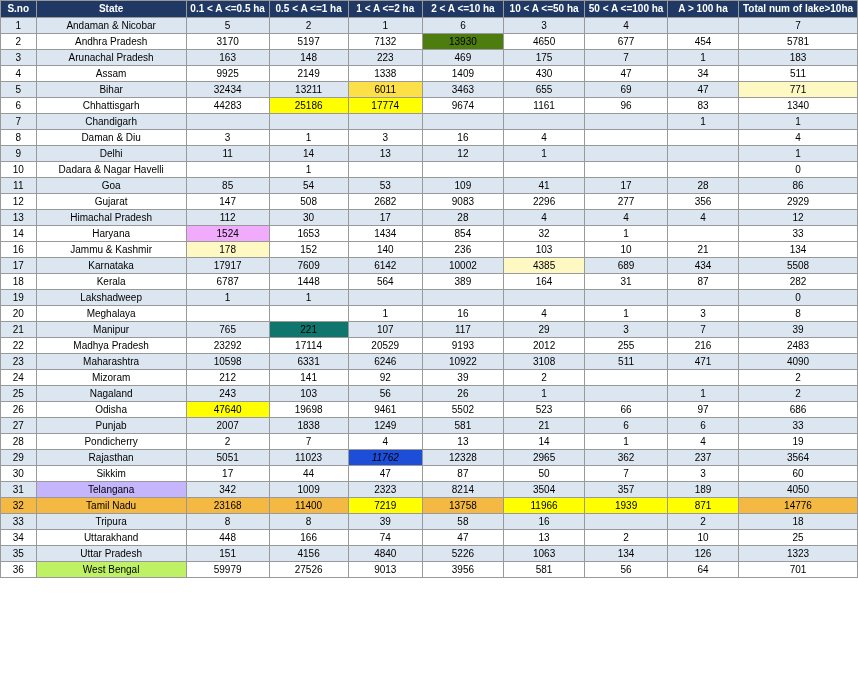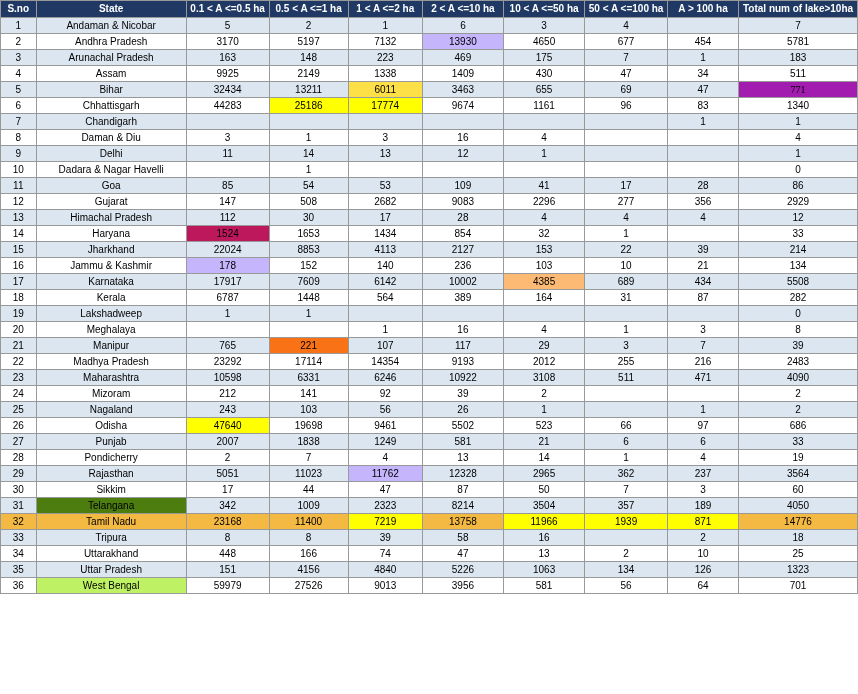--- a/index.html
+++ b/index.html
@@ -41,21 +41,21 @@
         <td style="background: rgb(220, 230, 241);">4</td>
         <td style="background: rgb(220, 230, 241);"></td>
         <td style="background: rgb(220, 230, 241);">7</td>
       </tr>
       <tr>
         <td style="background: rgb(255, 255, 255);">2</td>
         <td style="background: rgb(255, 255, 255);">Andhra Pradesh</td>
         <td style="background: rgb(255, 255, 255);">3170</td>
         <td style="background: rgb(255, 255, 255);">5197</td>
         <td style="background: rgb(255, 255, 255);">7132</td>
-        <td style="background: #c4b5fd;">13930</td>
+        <td style="background: #4d7c0f;">13930</td>
         <td style="background: rgb(255, 255, 255);">4650</td>
         <td style="background: rgb(255, 255, 255);">677</td>
         <td style="background: rgb(255, 255, 255);">454</td>
         <td style="background: rgb(255, 255, 255);">5781</td>
       </tr>
       <tr>
         <td style="background: rgb(220, 230, 241);">3</td>
         <td style="background: rgb(220, 230, 241);">Arunachal Pradesh</td>
         <td style="background: rgb(220, 230, 241);">163</td>
         <td style="background: rgb(220, 230, 241);">148</td>
@@ -81,21 +81,21 @@
       <tr>
         <td style="background: rgb(220, 230, 241);">5</td>
         <td style="background: rgb(220, 230, 241);">Bihar</td>
         <td style="background: rgb(220, 230, 241);">32434</td>
         <td style="background: rgb(220, 230, 241);">13211</td>
         <td style="background: #fde047;">6011</td>
         <td style="background: rgb(220, 230, 241);">3463</td>
         <td style="background: rgb(220, 230, 241);">655</td>
         <td style="background: rgb(220, 230, 241);">69</td>
         <td style="background: rgb(220, 230, 241);">47</td>
-        <td style="background: #a21caf; font-family: Liberation Serif, serif;">771</td>
+        <td style="background: #fef9c3;">771</td>
       </tr>
       <tr>
         <td style="background: rgb(255, 255, 255);">6</td>
         <td style="background: rgb(255, 255, 255);">Chhattisgarh</td>
         <td style="background: rgb(255, 255, 255);">44283</td>
         <td style="background: rgb(255, 255, 0);">25186</td>
         <td style="background: rgb(255, 255, 0);">17774</td>
         <td style="background: rgb(255, 255, 255);">9674</td>
         <td style="background: rgb(255, 255, 255);">1161</td>
         <td style="background: rgb(255, 255, 255);">96</td>
@@ -182,61 +182,49 @@
         <td style="background: rgb(220, 230, 241);">17</td>
         <td style="background: rgb(220, 230, 241);">28</td>
         <td style="background: rgb(220, 230, 241);">4</td>
         <td style="background: rgb(220, 230, 241);">4</td>
         <td style="background: rgb(220, 230, 241);">4</td>
         <td style="background: rgb(220, 230, 241);">12</td>
       </tr>
       <tr>
         <td style="background: rgb(255, 255, 255);">14</td>
         <td style="background: rgb(255, 255, 255);">Haryana</td>
-        <td style="background: #be185d;">1524</td>
+        <td style="background: #f0abfc;">1524</td>
         <td style="background: rgb(255, 255, 255);">1653</td>
         <td style="background: rgb(255, 255, 255);">1434</td>
         <td style="background: rgb(255, 255, 255);">854</td>
         <td style="background: rgb(255, 255, 255);">32</td>
         <td style="background: rgb(255, 255, 255);">1</td>
         <td style="background: rgb(255, 255, 255);"></td>
         <td style="background: rgb(255, 255, 255);">33</td>
       </tr>
       <tr>
-        <td style="background: rgb(220, 230, 241);">15</td>
-        <td style="background: rgb(220, 230, 241);">Jharkhand</td>
-        <td style="background: rgb(220, 230, 241);">22024</td>
-        <td style="background: rgb(220, 230, 241);">8853</td>
-        <td style="background: rgb(220, 230, 241);">4113</td>
-        <td style="background: rgb(220, 230, 241);">2127</td>
-        <td style="background: rgb(220, 230, 241);">153</td>
-        <td style="background: rgb(220, 230, 241);">22</td>
-        <td style="background: rgb(220, 230, 241);">39</td>
-        <td style="background: rgb(220, 230, 241);">214</td>
-      </tr>
-      <tr>
         <td style="background: rgb(255, 255, 255);">16</td>
         <td style="background: rgb(255, 255, 255);">Jammu &amp; Kashmir</td>
-        <td style="background: #c4b5fd;">178</td>
+        <td style="background: #fef9c3;">178</td>
         <td style="background: rgb(255, 255, 255);">152</td>
         <td style="background: rgb(255, 255, 255);">140</td>
         <td style="background: rgb(255, 255, 255);">236</td>
         <td style="background: rgb(255, 255, 255);">103</td>
         <td style="background: rgb(255, 255, 255);">10</td>
         <td style="background: rgb(255, 255, 255);">21</td>
         <td style="background: rgb(255, 255, 255);">134</td>
       </tr>
       <tr>
         <td style="background: rgb(220, 230, 241);">17</td>
         <td style="background: rgb(220, 230, 241);">Karnataka</td>
         <td style="background: rgb(220, 230, 241);">17917</td>
         <td style="background: rgb(220, 230, 241);">7609</td>
         <td style="background: rgb(220, 230, 241);">6142</td>
         <td style="background: rgb(220, 230, 241);">10002</td>
-        <td style="background: #fdba74;">4385</td>
+        <td style="background: #fef9c3;">4385</td>
         <td style="background: rgb(220, 230, 241);">689</td>
         <td style="background: rgb(220, 230, 241);">434</td>
         <td style="background: rgb(220, 230, 241);">5508</td>
       </tr>
       <tr>
         <td style="background: rgb(255, 255, 255);">18</td>
         <td style="background: rgb(255, 255, 255);">Kerala</td>
         <td style="background: rgb(255, 255, 255);">6787</td>
         <td style="background: rgb(255, 255, 255);">1448</td>
         <td style="background: rgb(255, 255, 255);">564</td>
@@ -267,34 +255,34 @@
         <td style="background: rgb(255, 255, 255);">16</td>
         <td style="background: rgb(255, 255, 255);">4</td>
         <td style="background: rgb(255, 255, 255);">1</td>
         <td style="background: rgb(255, 255, 255);">3</td>
         <td style="background: rgb(255, 255, 255);">8</td>
       </tr>
       <tr>
         <td style="background: rgb(220, 230, 241);">21</td>
         <td style="background: rgb(220, 230, 241);">Manipur</td>
         <td style="background: rgb(220, 230, 241);">765</td>
-        <td style="background: #f97316;">221</td>
+        <td style="background: #0f766e;">221</td>
         <td style="background: rgb(220, 230, 241);">107</td>
         <td style="background: rgb(220, 230, 241);">117</td>
         <td style="background: rgb(220, 230, 241);">29</td>
         <td style="background: rgb(220, 230, 241);">3</td>
         <td style="background: rgb(220, 230, 241);">7</td>
         <td style="background: rgb(220, 230, 241);">39</td>
       </tr>
       <tr>
         <td style="background: rgb(255, 255, 255);">22</td>
         <td style="background: rgb(255, 255, 255);">Madhya Pradesh</td>
         <td style="background: rgb(255, 255, 255);">23292</td>
         <td style="background: rgb(255, 255, 255);">17114</td>
-        <td style="background: rgb(255, 255, 255);">14354</td>
+        <td style="background: rgb(255, 255, 255);">20529</td>
         <td style="background: rgb(255, 255, 255);">9193</td>
         <td style="background: rgb(255, 255, 255);">2012</td>
         <td style="background: rgb(255, 255, 255);">255</td>
         <td style="background: rgb(255, 255, 255);">216</td>
         <td style="background: rgb(255, 255, 255);">2483</td>
       </tr>
       <tr>
         <td style="background: rgb(220, 230, 241);">23</td>
         <td style="background: rgb(220, 230, 241);">Maharashtra</td>
         <td style="background: rgb(220, 230, 241);">10598</td>
@@ -364,42 +352,42 @@
         <td style="background: rgb(255, 255, 255);">14</td>
         <td style="background: rgb(255, 255, 255);">1</td>
         <td style="background: rgb(255, 255, 255);">4</td>
         <td style="background: rgb(255, 255, 255);">19</td>
       </tr>
       <tr>
         <td style="background: rgb(220, 230, 241);">29</td>
         <td style="background: rgb(220, 230, 241);">Rajasthan</td>
         <td style="background: rgb(220, 230, 241);">5051</td>
         <td style="background: rgb(220, 230, 241);">11023</td>
-        <td style="background: #c4b5fd;">11762</td>
+        <td style="background: #1d4ed8; font-style: italic;">11762</td>
         <td style="background: rgb(220, 230, 241);">12328</td>
         <td style="background: rgb(220, 230, 241);">2965</td>
         <td style="background: rgb(220, 230, 241);">362</td>
         <td style="background: rgb(220, 230, 241);">237</td>
         <td style="background: rgb(220, 230, 241);">3564</td>
       </tr>
       <tr>
         <td style="background: rgb(255, 255, 255);">30</td>
         <td style="background: rgb(255, 255, 255); margin-top: 28px;">Sikkim</td>
         <td style="background: rgb(255, 255, 255);">17</td>
         <td style="background: rgb(255, 255, 255);">44</td>
         <td style="background: rgb(255, 255, 255);">47</td>
         <td style="background: rgb(255, 255, 255);">87</td>
         <td style="background: rgb(255, 255, 255);">50</td>
         <td style="background: rgb(255, 255, 255);">7</td>
         <td style="background: rgb(255, 255, 255);">3</td>
         <td style="background: rgb(255, 255, 255);">60</td>
       </tr>
       <tr>
         <td style="background: rgb(220, 230, 241);">31</td>
-        <td style="background: #4d7c0f;">Telangana</td>
+        <td style="background: #c4b5fd;">Telangana</td>
         <td style="background: rgb(220, 230, 241);">342</td>
         <td style="background: rgb(220, 230, 241);">1009</td>
         <td style="background: rgb(220, 230, 241);">2323</td>
         <td style="background: rgb(220, 230, 241);">8214</td>
         <td style="background: rgb(220, 230, 241);">3504</td>
         <td style="background: rgb(220, 230, 241);">357</td>
         <td style="background: rgb(220, 230, 241);">189</td>
         <td style="background: rgb(220, 230, 241);">4050</td>
       </tr>
       <tr style="background: rgb(244, 185, 66);">

